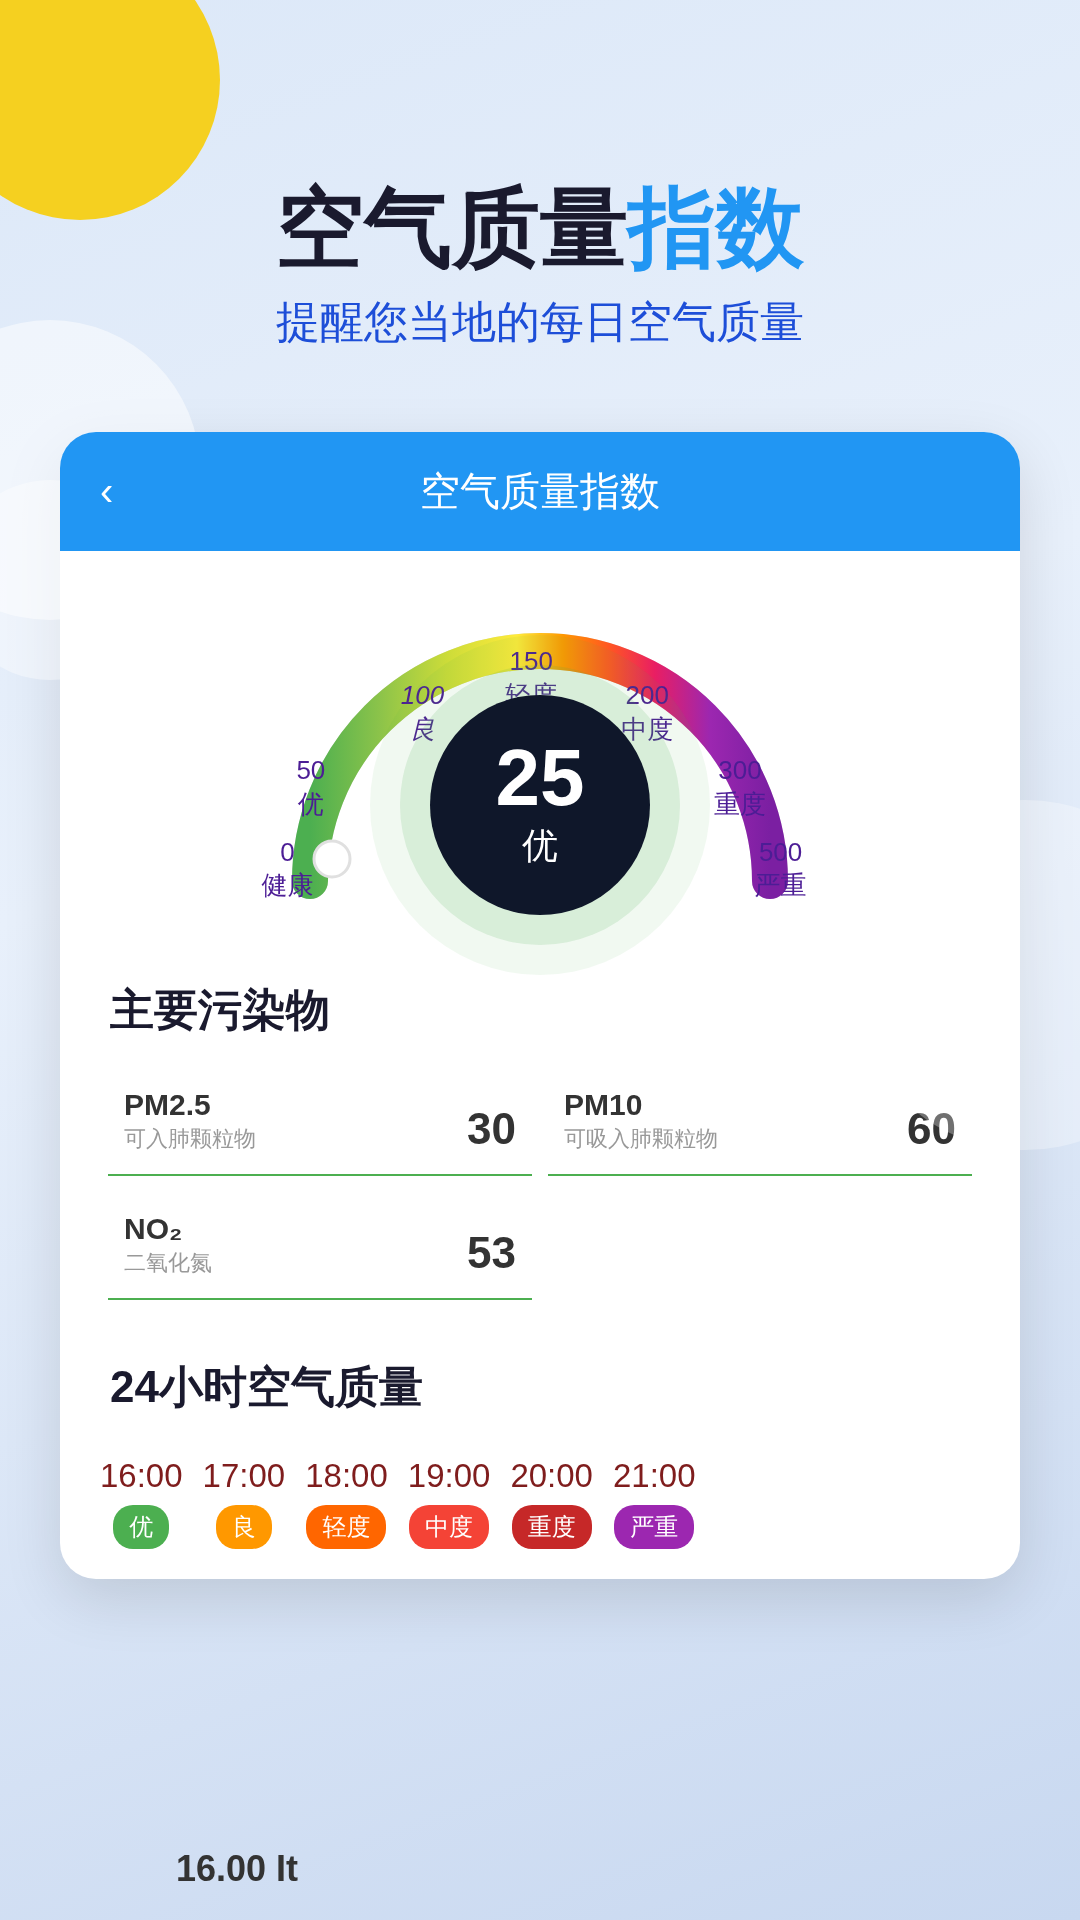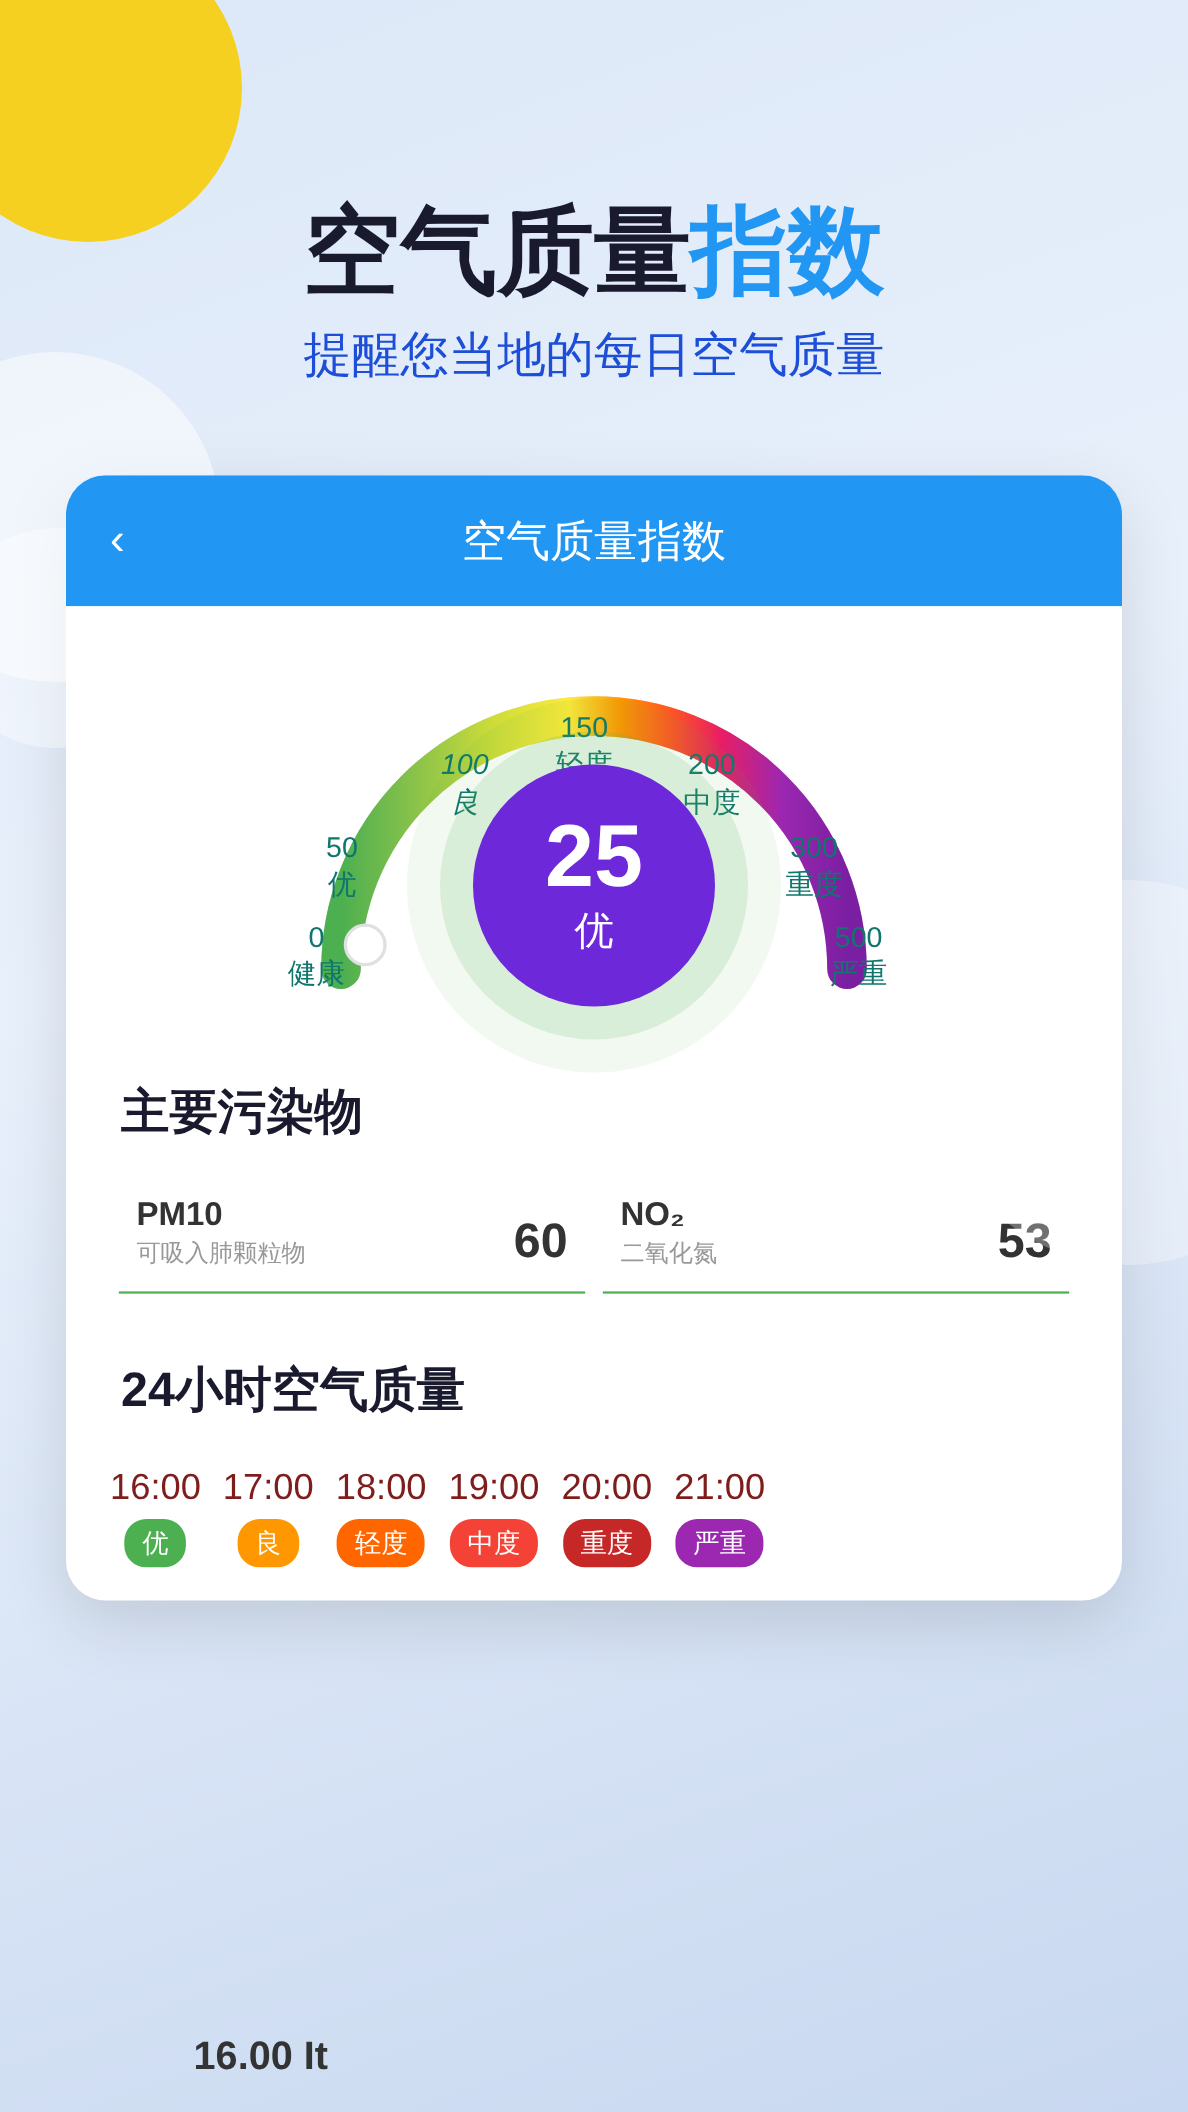--- a/index.html
+++ b/index.html
@@ -125,33 +125,33 @@
       height: 340px;
     }
     .gauge-labels {
       position: absolute;
       top: 0; left: 0; width: 100%; height: 100%;
     }
     .gauge-label {
       position: absolute;
       text-align: center;
       font-size: 26px;
-      color: #0f766e;
+      color: #4c1d95;
       line-height: 1.3;
     }
     
     .gauge-center {
       position: absolute;
       top: 50%;
       left: 50%;
       transform: translate(-50%, -30%);
       width: 220px;
       height: 220px;
       border-radius: 50%;
-      background: #6d28d9;
+      background: #0f172a;
       display: flex;
       flex-direction: column;
       align-items: center;
       justify-content: center;
       box-shadow: 0 0 0 30px rgba(76,175,80,0.15), 0 0 0 60px rgba(76,175,80,0.08);
     }
     .gauge-value {
       font-size: 80px;
       font-weight: 800;
       color: #fff;
@@ -328,20 +328,29 @@
       <div class="gauge-center">
         <span class="gauge-value">25</span>
         <span class="gauge-grade">优</span>
       </div>
     </div>
   </div>
 
   <div class="section-title">主要污染物</div>
   <div class="pollutants-grid">
 
+    <div class="pollutant-item">
+      <div class="pollutant-row">
+        <div>
+          <div class="pollutant-name">PM2.5</div>
+          <div class="pollutant-sub">可入肺颗粒物</div>
+        </div>
+        <div class="pollutant-value">30</div>
+      </div>
+    </div>
 
     <div class="pollutant-item">
       <div class="pollutant-row">
         <div>
           <div class="pollutant-name">PM10</div>
           <div class="pollutant-sub">可吸入肺颗粒物</div>
         </div>
         <div class="pollutant-value">60</div>
       </div>
     </div>

